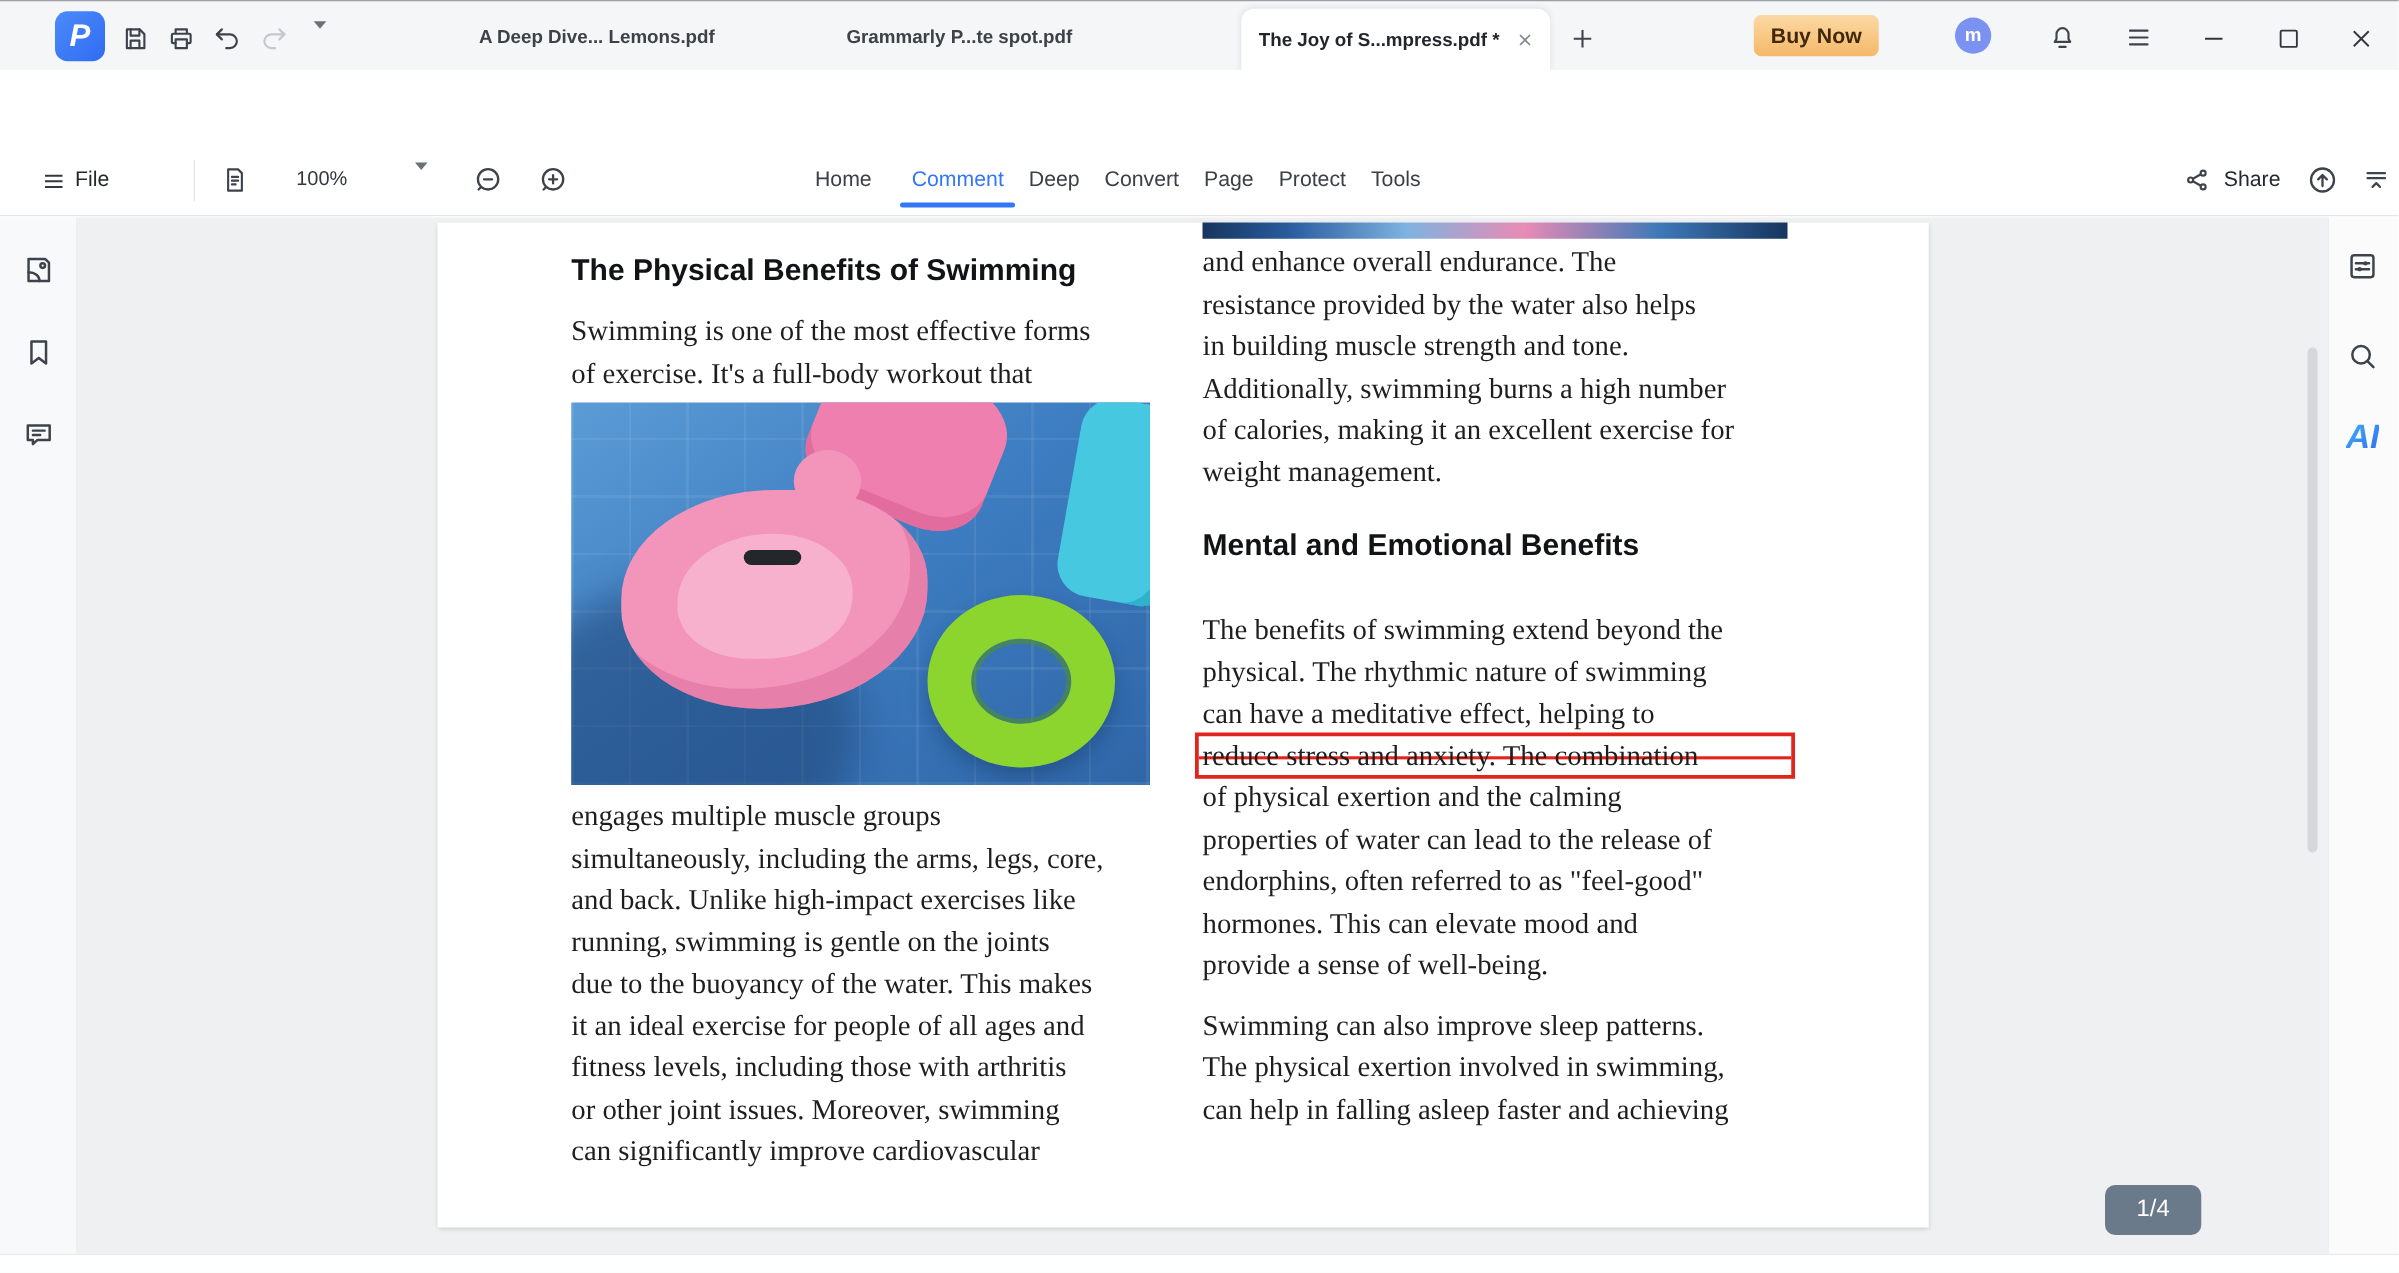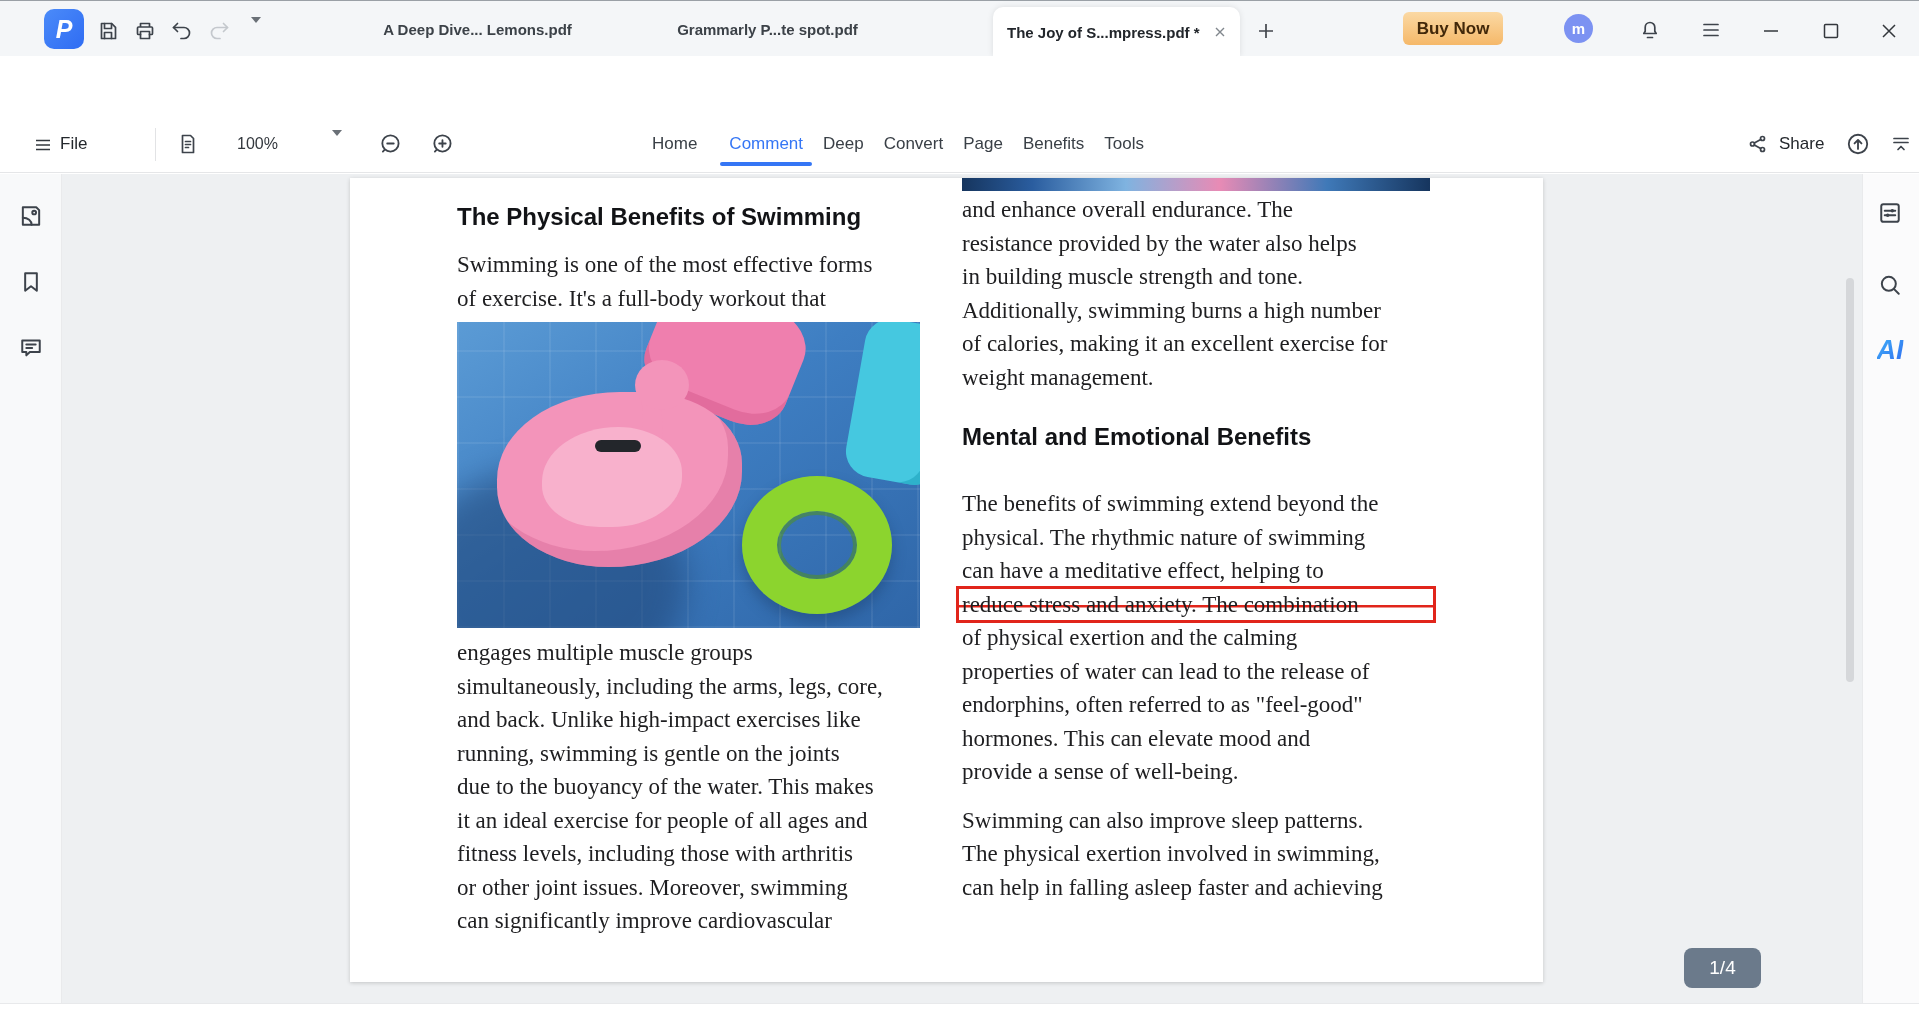--- a/index.html
+++ b/index.html
@@ -235,21 +235,21 @@
         <path class="s" d="M6 17.5l-1.5 1.5"></path>
       </svg>
     </span>
 
   <div class="menu">
     <span class="menu-item">Home</span>
     <span class="menu-item active">Comment</span>
     <span class="menu-item">Deep</span>
     <span class="menu-item">Convert</span>
     <span class="menu-item">Page</span>
-    <span class="menu-item">Benefits</span>
+    <span class="menu-item">Protect</span>
     <span class="menu-item">Tools</span>
   </div>
 
   <span class="tb-ico" style="left:1758px;top:88px">
     <svg width="24" height="24" viewBox="0 0 24 24">
         <circle class="s" cx="6.5" cy="12" r="2"></circle>
         <circle class="s" cx="16.5" cy="6.5" r="2"></circle>
         <circle class="s" cx="16.5" cy="17.5" r="2"></circle>
         <path class="s" d="m8.3 11 6.4-3.6M8.3 13l6.4 3.6"></path>
       </svg>

